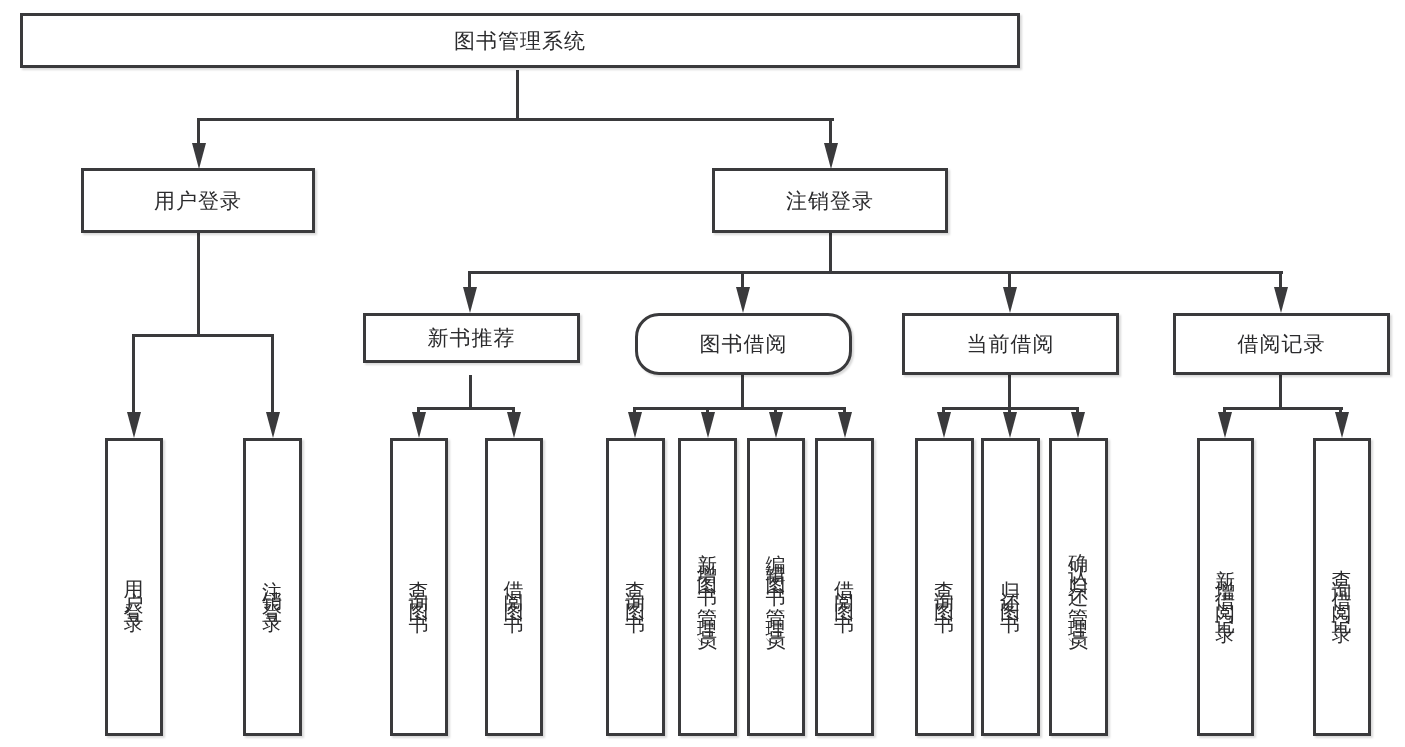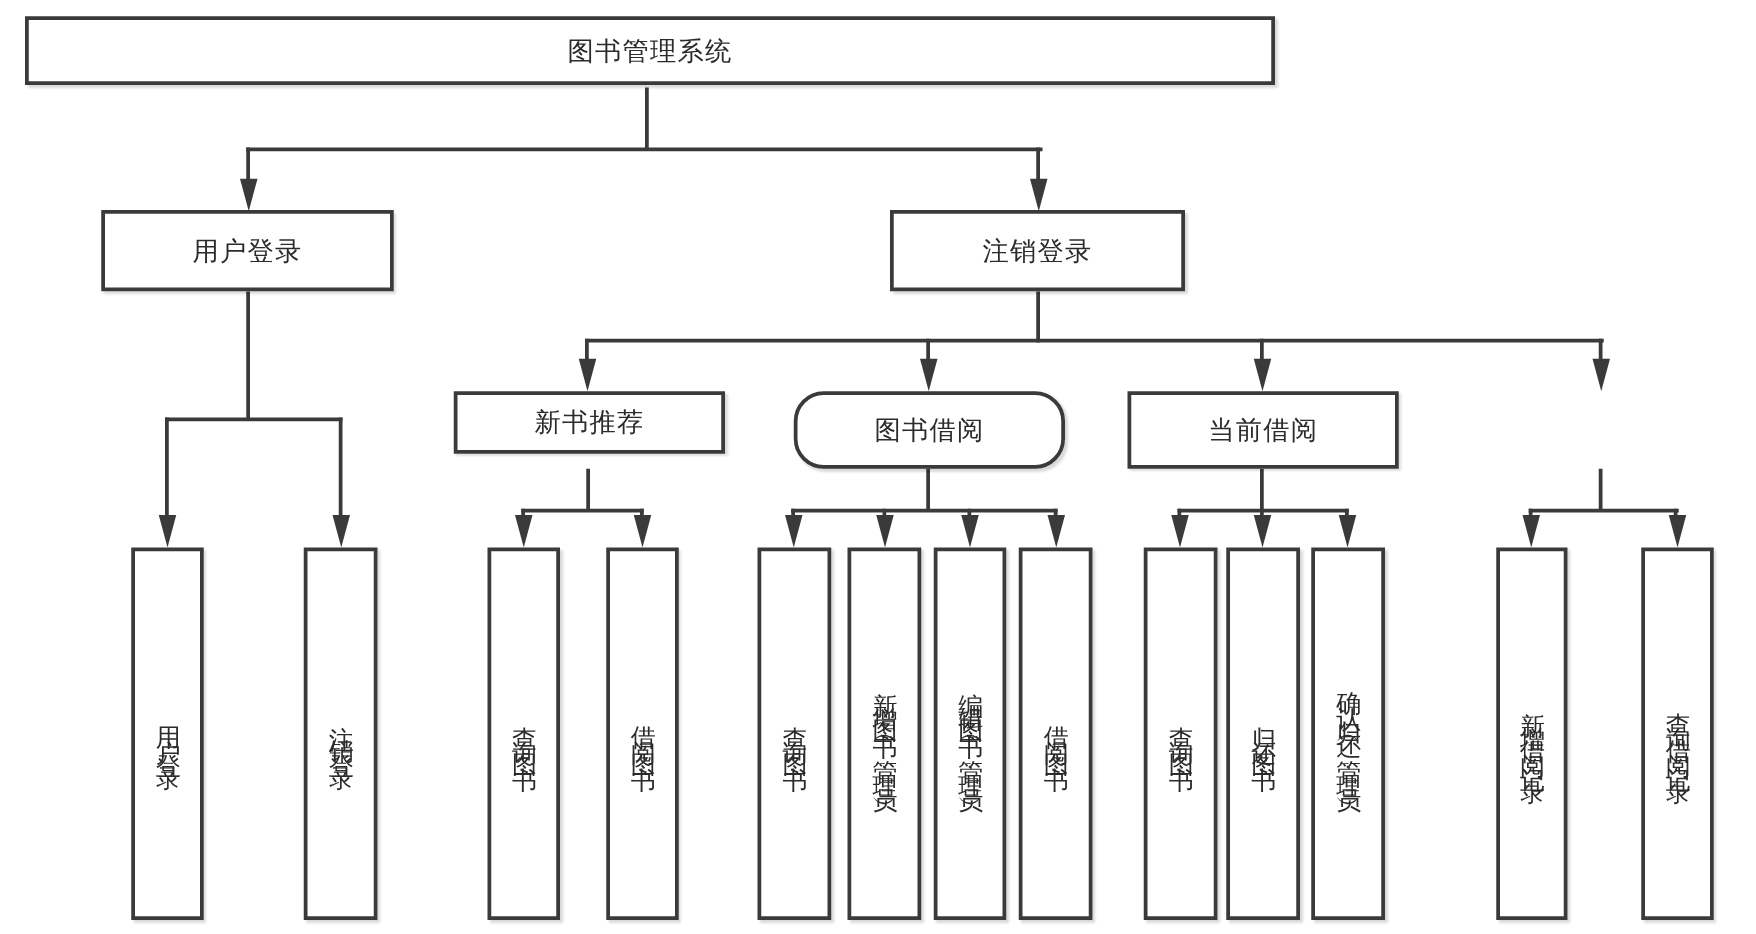--- a/index.html
+++ b/index.html
@@ -124,20 +124,23 @@
 
   <div class="node" style="left:363px; top:313px; width:217px; height:50px;">
     <span class="h-label">新书推荐</span>
   </div>
   <div class="node" style="left:635px; top:313px; width:217px; height:62px;border-radius:24px;">
     <span class="h-label">图书借阅</span>
   </div>
   <div class="node" style="left:902px; top:313px; width:217px; height:62px;">
     <span class="h-label">当前借阅</span>
   </div>
+  <div class="node" style="left:1173px; top:313px; width:217px; height:62px;">
+    <span class="h-label">借阅记录</span>
+  </div>
 
   <div class="node" style="left:105px; top:438px; width:58px; height:298px;">
     <span class="v-label">用户登录</span>
   </div>
   <div class="node" style="left:243px; top:438px; width:59px; height:298px;">
     <span class="v-label">注销登录</span>
   </div>
 
   <div class="node" style="left:390px; top:438px; width:58px; height:298px;">
     <span class="v-label">查询图书</span>

